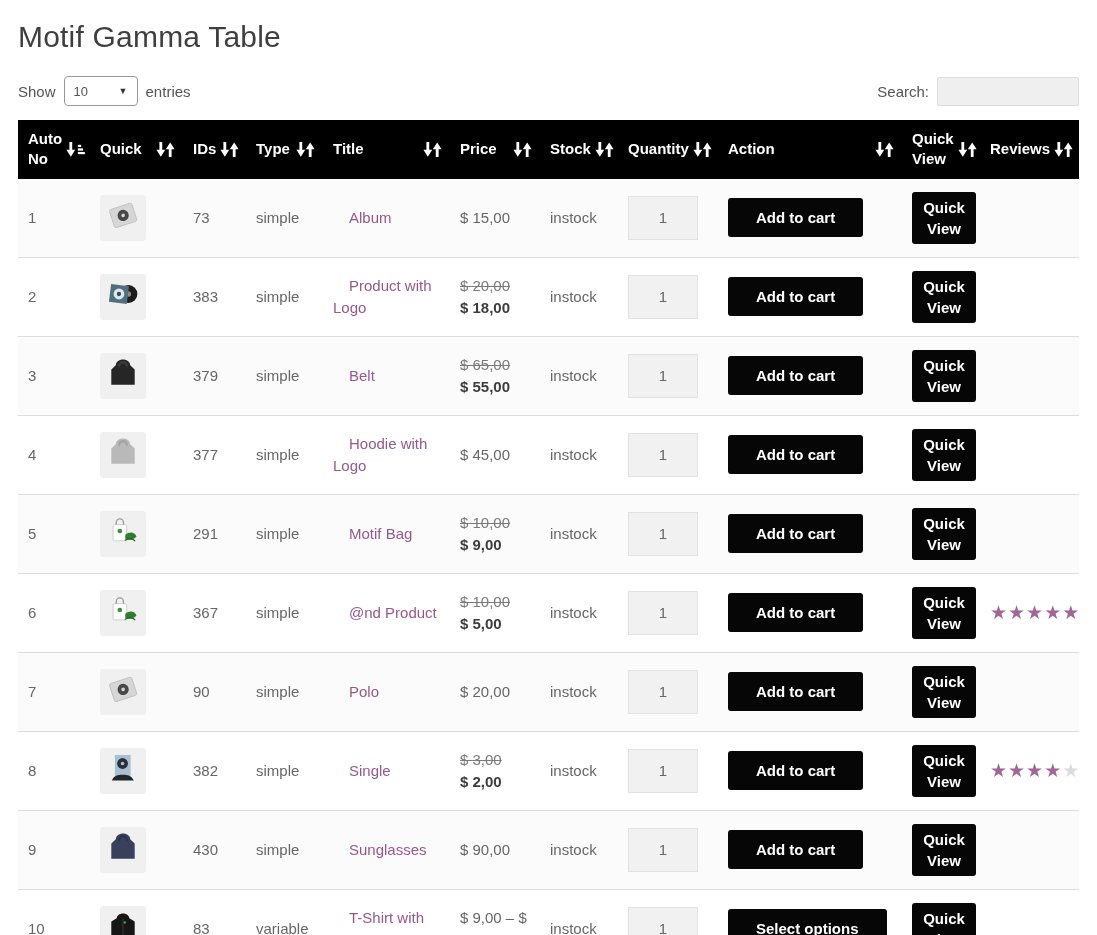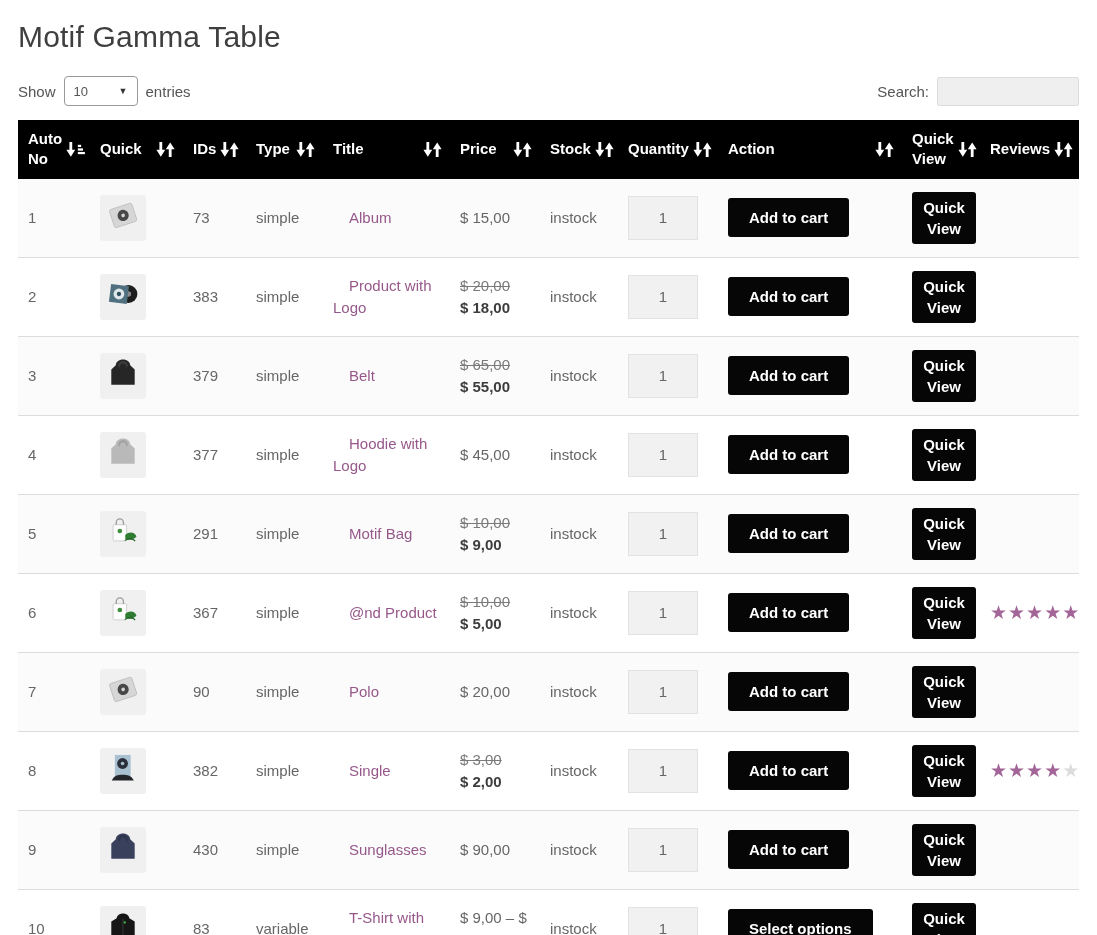--- a/index.html
+++ b/index.html
@@ -134,21 +134,21 @@
   .btn{
     background:var(--btn-bg);
     color:#fff;
     border:none;
     border-radius:3px;
     font-family:inherit;
     font-weight:bold;
     font-size:15px;
     cursor:pointer;
   }
-  .btn-cart{padding:11px 21px;white-space:nowrap;}
+  .btn-cart{padding:11px 28px;white-space:nowrap;}
   .btn-quick{
     width:64px;
     padding:5px 6px;
     line-height:1.4;
     text-align:center;
   }
   .stars{white-space:nowrap;letter-spacing:1px;font-size:19px;}
   .star{color:var(--star);}
   .star.empty{color:var(--star-empty);}
 </style>

